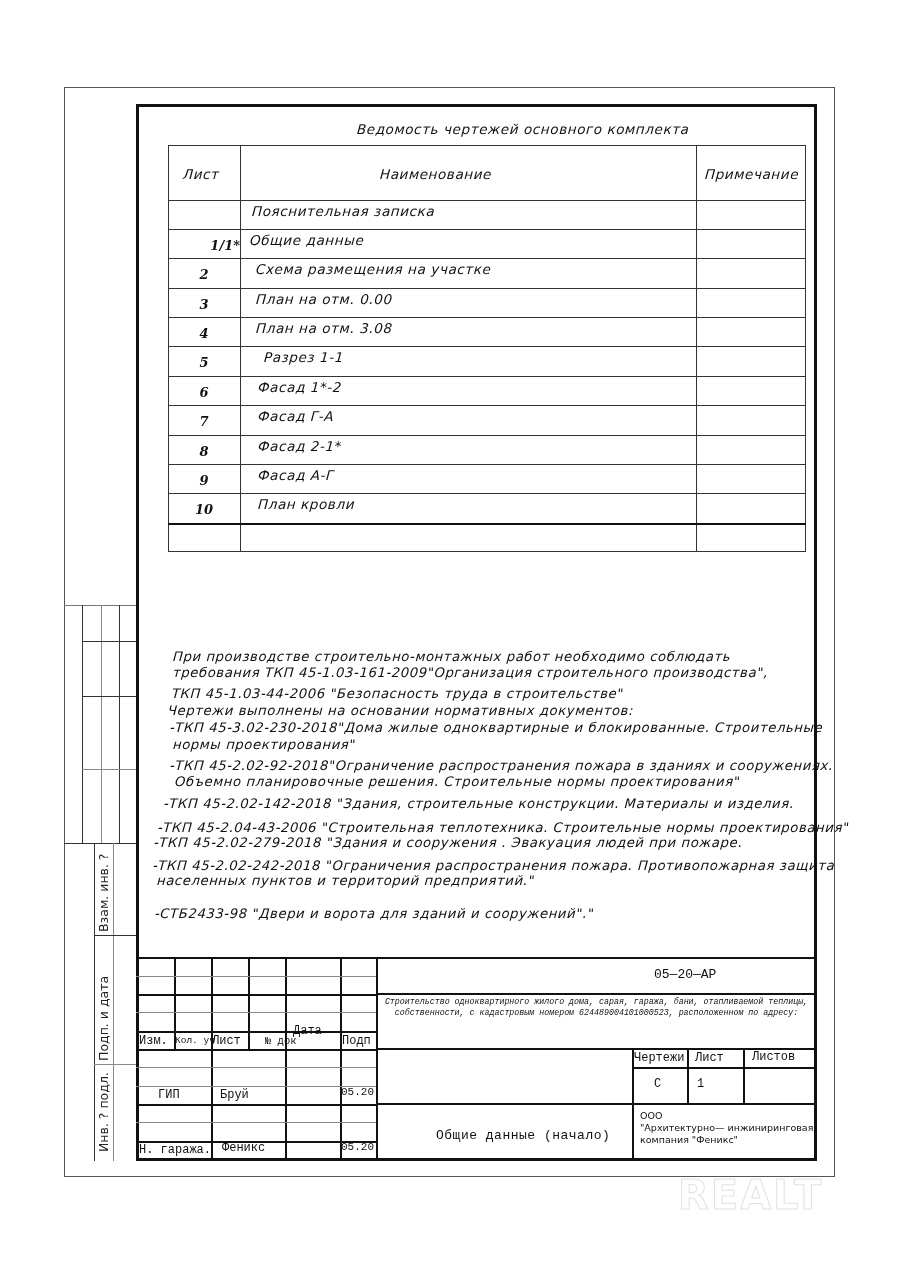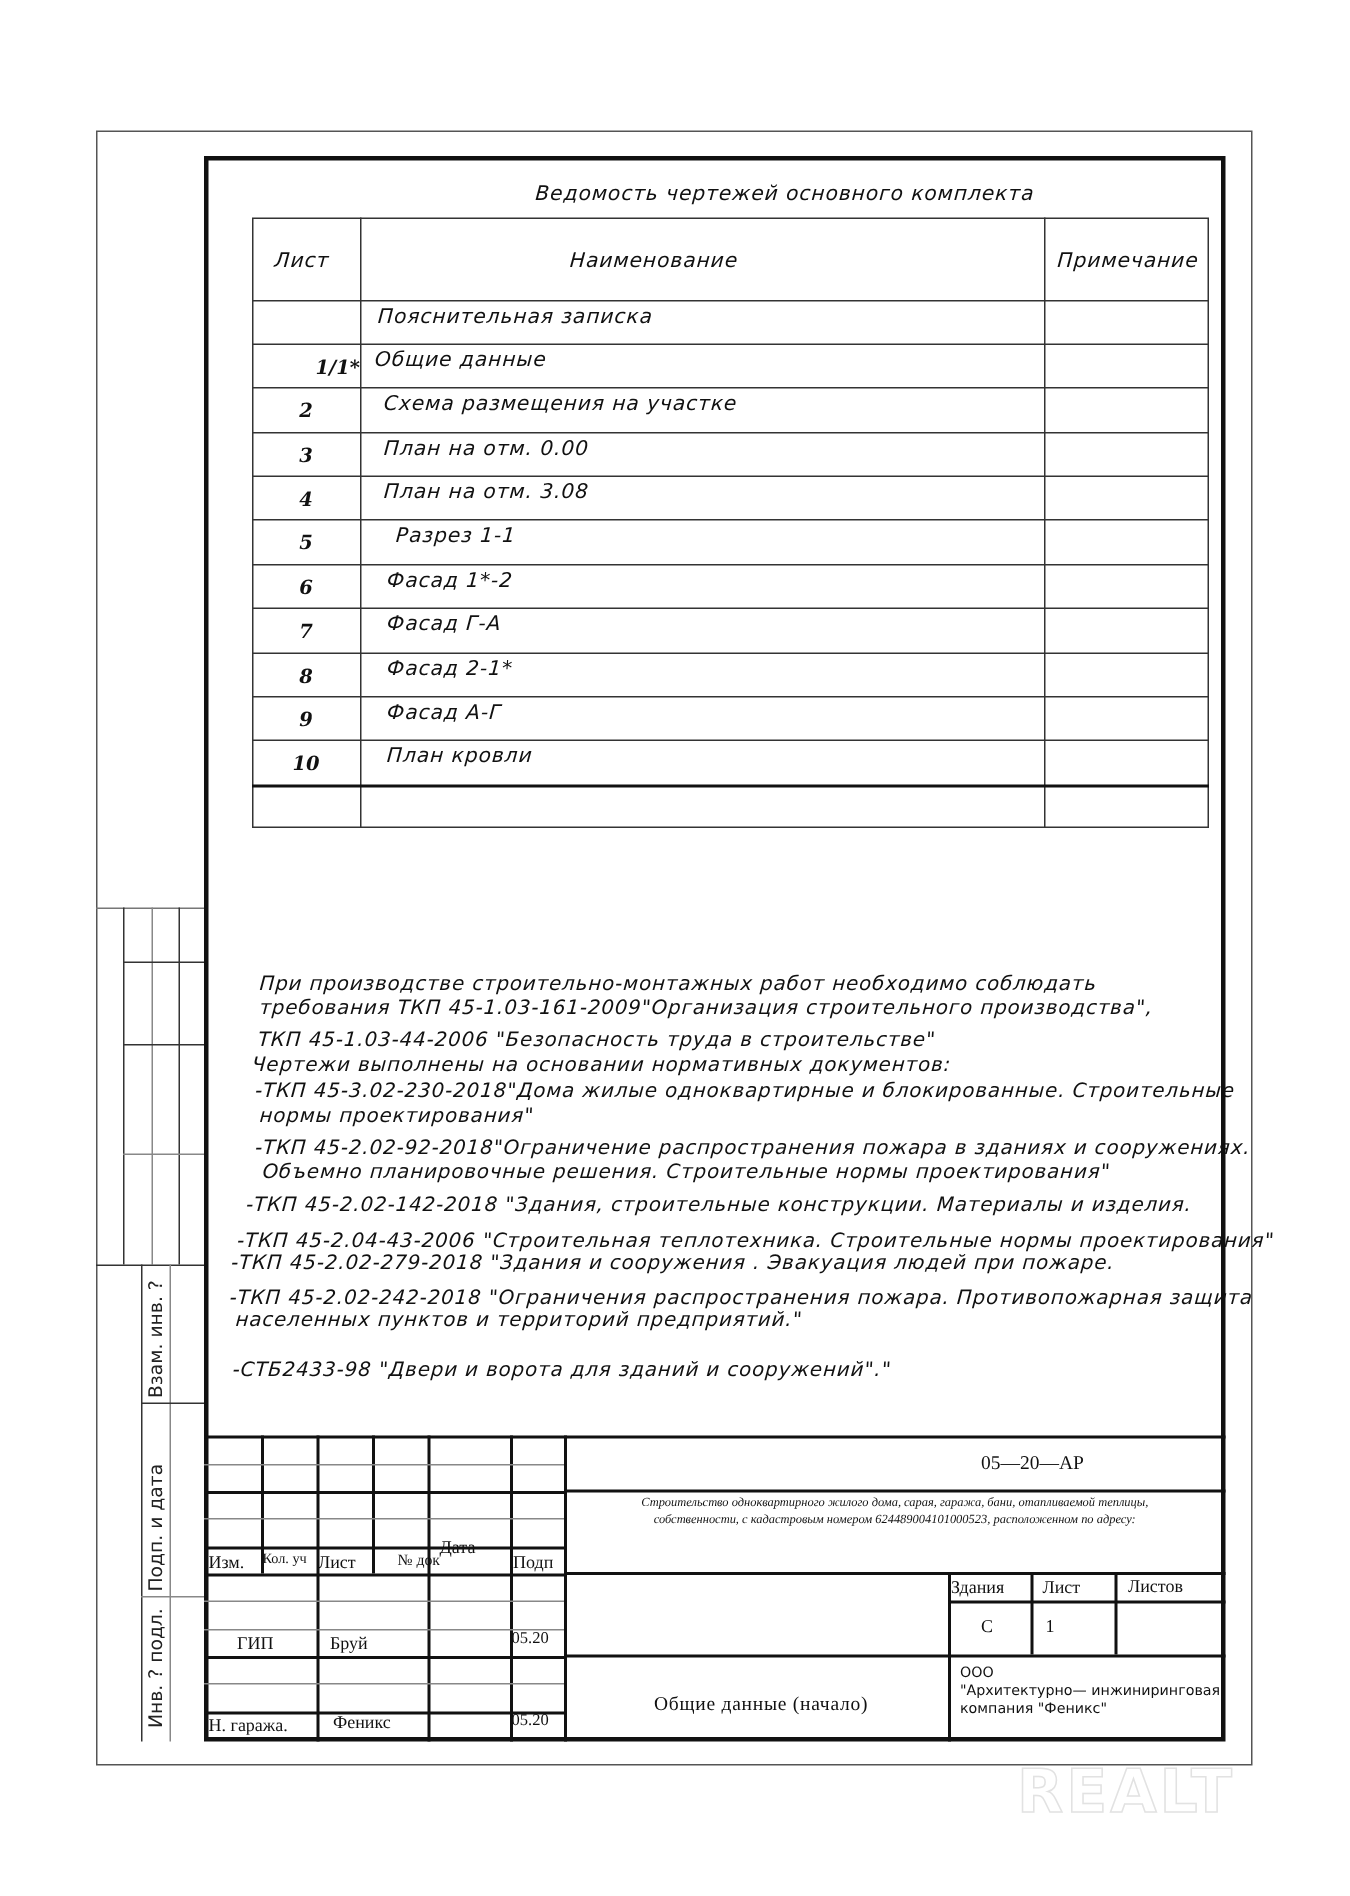--- a/index.html
+++ b/index.html
@@ -6,22 +6,22 @@
   body{width:900px;height:1264px;position:relative;overflow:hidden;font-family:"DejaVu Sans",sans-serif;color:#111;}
   .abs{position:absolute;}
   .outer{left:64px;top:87px;width:771px;height:1090px;border:1.5px solid #555;box-sizing:border-box;}
   .inner{left:136px;top:104px;width:681px;height:1057px;border:3px solid #111;box-sizing:border-box;}
   .hl{position:absolute;height:0;border-top:1.2px solid #333;}
   .vl{position:absolute;width:0;border-left:1.2px solid #333;}
   .thick-h{border-top:2.5px solid #111;}
   .thick-v{border-left:2.5px solid #111;}
   .it{font-style:italic;font-family:"DejaVu Sans",sans-serif;font-size:13.5px;letter-spacing:0.6px;white-space:nowrap;transform:skewX(-4deg);}
   .num{font-family:"DejaVu Serif",serif;font-style:italic;font-weight:bold;font-size:13px;white-space:nowrap;}
-  .sm{font-family:Liberation Serif, serif;font-size:12px;white-space:nowrap;}
-  .xs{font-family:Liberation Serif, serif;font-size:8.3px;font-style:italic;white-space:nowrap;text-align:center;line-height:11px;}
+  .sm{font-family:Liberation Mono, monospace;font-size:12px;white-space:nowrap;}
+  .xs{font-family:Liberation Mono, monospace;font-size:8.3px;font-style:italic;white-space:nowrap;text-align:center;line-height:11px;}
   .notes .it{font-size:13.2px;}
   .vert{position:absolute;transform-origin:left top;transform:rotate(-90deg);font-size:12.5px;white-space:nowrap;color:#222;}
   .wm{font-family:"DejaVu Sans",sans-serif;font-weight:bold;font-size:40px;color:transparent;-webkit-text-stroke:1px #e2e2e2;letter-spacing:2px;}
 </style>
 </head>
 <body>
 
 <div class="abs outer"></div>
 <div class="abs inner"></div>
 
@@ -186,21 +186,21 @@
   <div class="sm abs" style="left:293px;top:1024px;">Дата</div>
   <div class="sm abs" style="left:342px;top:1034px;">Подп</div>
 
   <div class="sm abs" style="left:158px;top:1088px;">ГИП</div>
   <div class="sm abs" style="left:220px;top:1088px;">Бруй</div>
   <div class="sm abs" style="left:341px;top:1086px;font-size:11px;">05.20</div>
   <div class="sm abs" style="left:139px;top:1143px;">Н. гаража.</div>
   <div class="sm abs" style="left:222px;top:1141px;">Феникс</div>
   <div class="sm abs" style="left:341px;top:1141px;font-size:11px;">05.20</div>
 
-  <div class="sm abs" style="left:634px;top:1051px;">Здания</div>
+  <div class="sm abs" style="left:634px;top:1051px;">Чертежи</div>
   <div class="sm abs" style="left:695px;top:1051px;">Лист</div>
   <div class="sm abs" style="left:752px;top:1050px;">Листов</div>
   <div class="sm abs" style="left:654px;top:1077px;">С</div>
   <div class="sm abs" style="left:697px;top:1077px;">1</div>
   <div class="sm abs" style="left:760px;top:1077px;"></div>
 
   <div class="sm abs" style="left:436px;top:1128px;font-size:13px;letter-spacing:0.5px;">Общие данные (начало)</div>
   <div class="abs" style="left:640px;top:1110px;font-size:9.5px;line-height:12px;">
     <div>ООО</div>
     <div>"Архитектурно— инжиниринговая</div>

